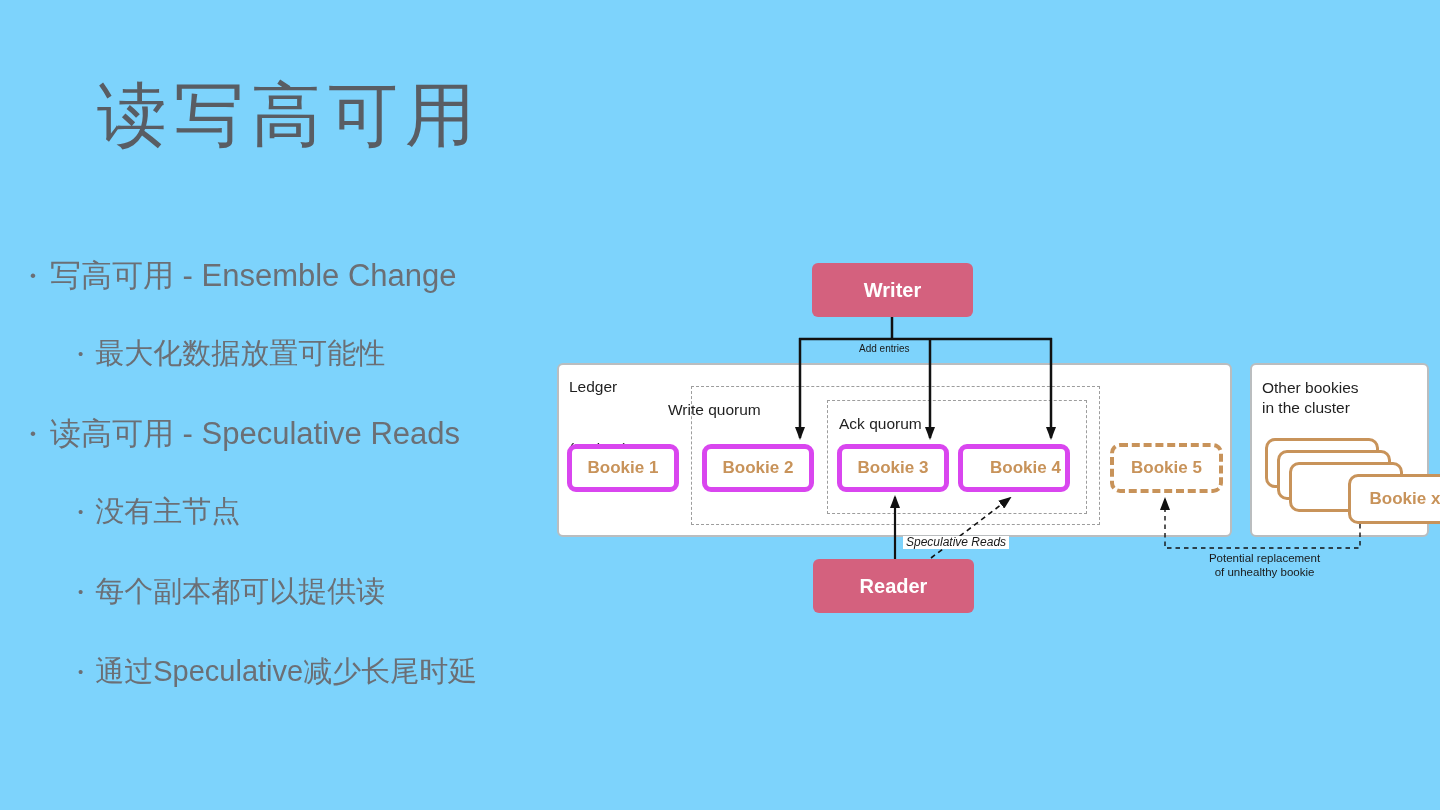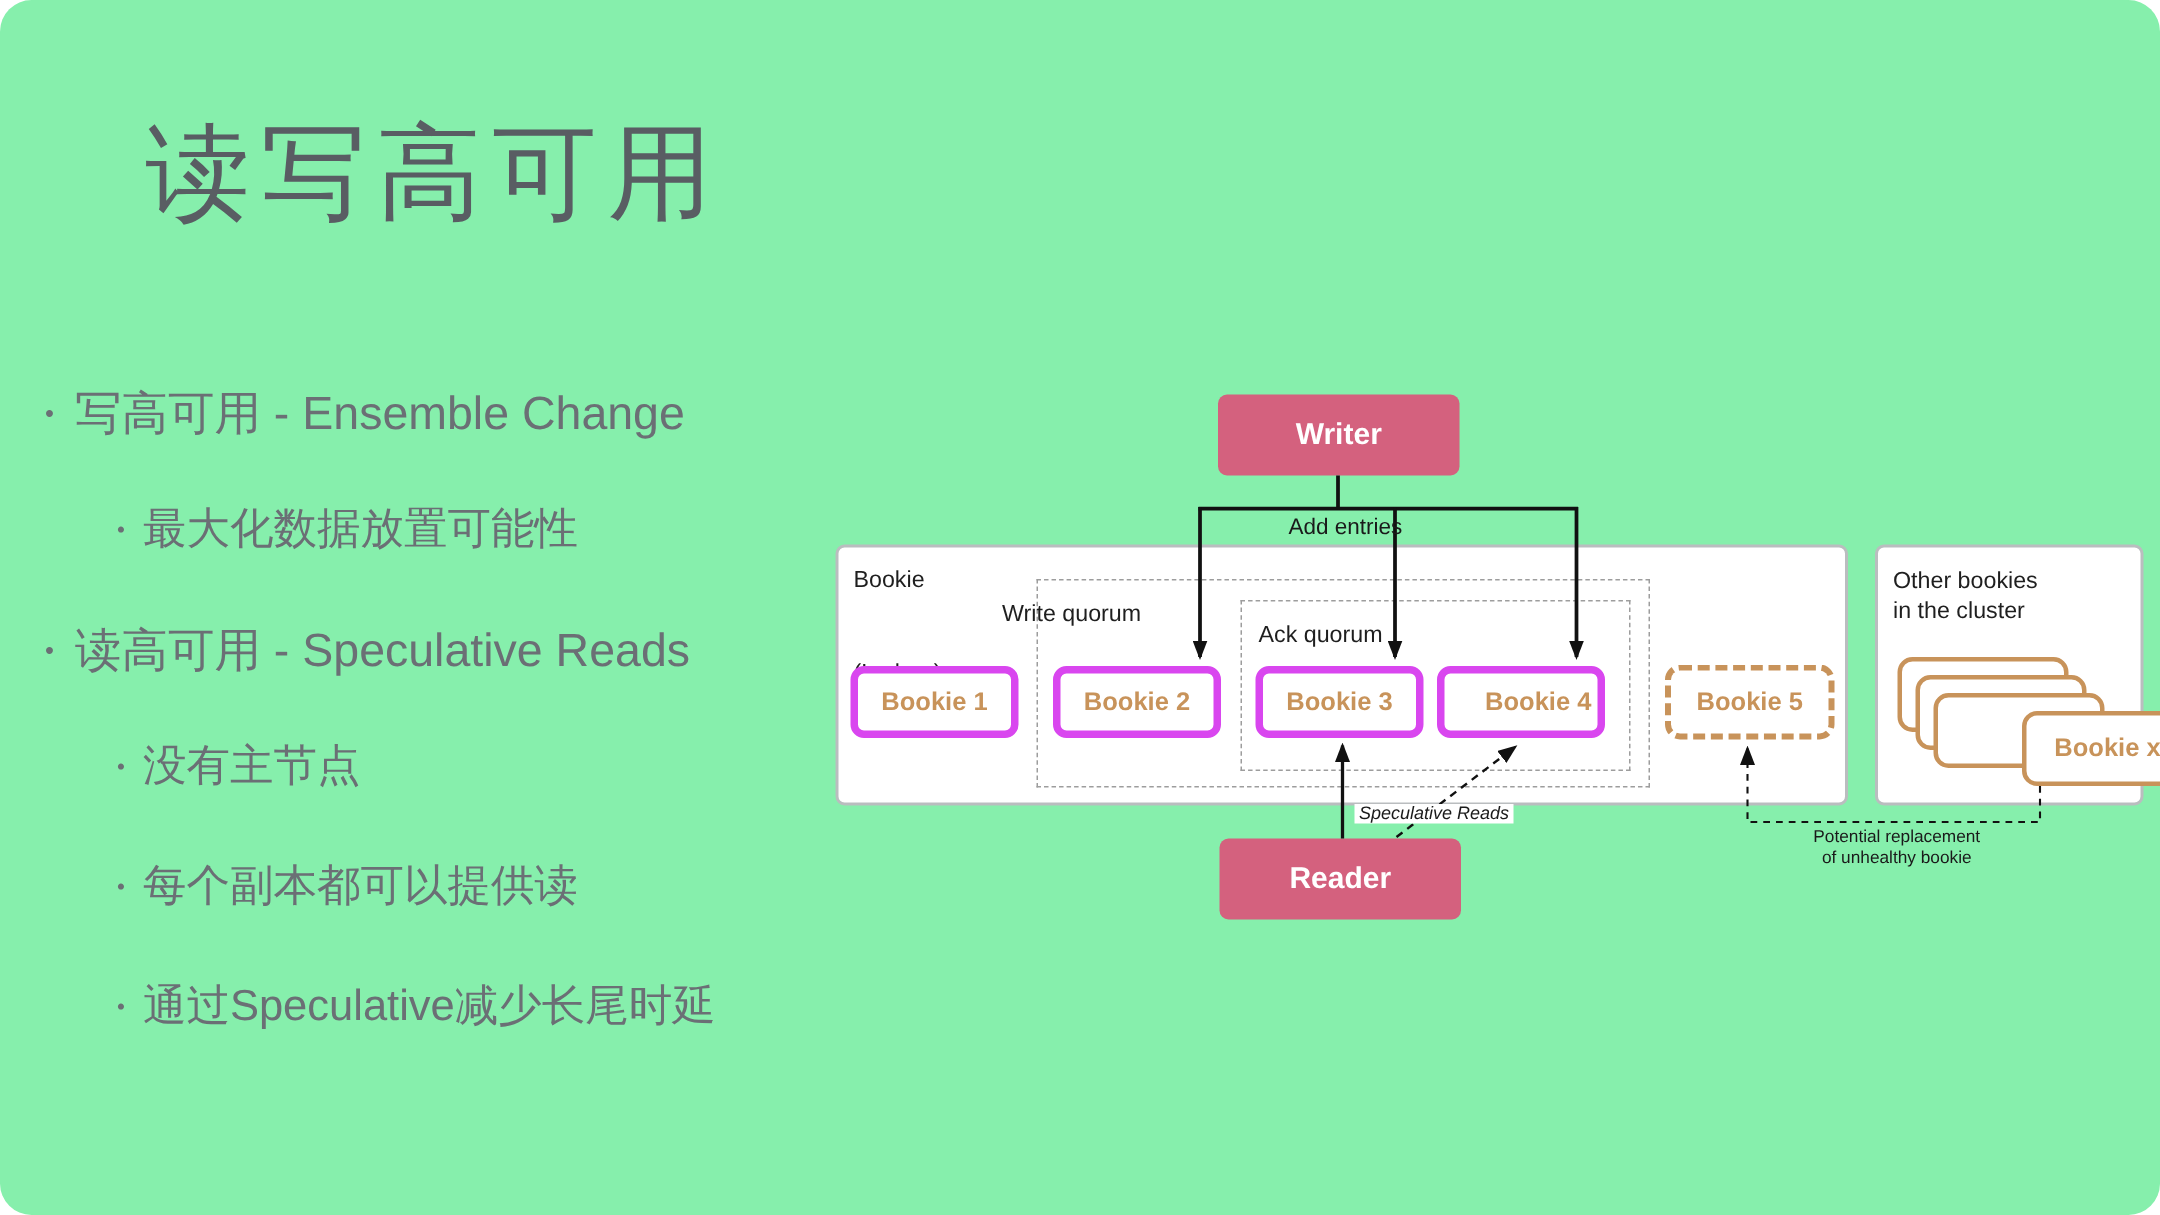--- a/index.html
+++ b/index.html
@@ -1,22 +1,21 @@
 <!DOCTYPE html>
 <html><head>
 <meta charset="utf-8">
 <style>
   html,body{margin:0;padding:0;background:#ffffff;}
   .slide{
     position:relative;
     width:1440px;height:810px;
-    background:#86efac;
+    background:#7dd3fc;
     font-family:"Liberation Sans","DejaVu Sans",sans-serif;
     overflow:hidden;
-    border-radius:21px;
   }
   
   .title{
     position:absolute;left:97px;top:80px;
     font-size:70px;font-weight:500;letter-spacing:7px;
     color:#595d63;line-height:1;
   }
   .bullet-row{
     position:absolute;display:flex;align-items:center;
     color:#6b6f75;line-height:1.15;white-space:nowrap;
@@ -53,21 +52,21 @@
   }
   .card{
     position:absolute;width:114px;height:50px;
     background:#ffffff;border:3.5px solid #c8935a;border-radius:10px;
     box-sizing:border-box;
     color:#c8935a;font-weight:bold;font-size:17px;
     display:flex;align-items:center;justify-content:center;
   }
   .arrows{position:absolute;left:0;top:0;z-index:5;pointer-events:none;}
   .small-note{
-    position:absolute;font-size:15px;color:#1a1a1a;line-height:1;z-index:6;white-space:nowrap;
+    position:absolute;font-size:10px;color:#1a1a1a;line-height:1;z-index:6;white-space:nowrap;
   }
   .spec-note{
     position:absolute;font-size:12px;font-style:italic;color:#1a1a1a;
     background:#ffffff;padding:0 3px;line-height:1.1;z-index:6;white-space:nowrap;
   }
   .replace-note{
     position:absolute;left:1182px;top:551px;width:165px;
     font-size:11.5px;color:#1a1a1a;text-align:center;line-height:14px;z-index:6;
   }
 </style>
@@ -97,21 +96,21 @@
   <div class="bullet-row lvl2" style="top:575px;">
     <span class="dot">•</span>
     <span>每个副本都可以提供读</span>
   </div>
   <div class="bullet-row lvl2" style="top:655px;">
     <span class="dot">•</span>
     <span>通过Speculative减少长尾时延</span>
   </div>
 
   <div class="gray-box" style="left:557px;top:363px;width:671px;height:170px;"></div>
-  <div class="diagram-label" style="left:569px;top:379px;">Bookie</div>
+  <div class="diagram-label" style="left:569px;top:379px;">Ledger</div>
   <div class="diagram-label" style="left:569px;top:409px;margin-top:32px;">(Ledger)</div>
 
   <div class="dash-box" style="left:691px;top:386px;width:407px;height:137px;"></div>
   <div class="dash-box" style="left:827px;top:400px;width:258px;height:112px;"></div>
   <div class="diagram-label" style="left:668px;top:402px;">Write quorum</div>
   <div class="diagram-label" style="left:839px;top:416px;">Ack quorum</div>
 
   <div class="bookie" style="left:567px;">Bookie 1</div>
   <div class="bookie" style="left:702px;">Bookie 2</div>
   <div class="bookie" style="left:837px;">Bookie 3</div>

